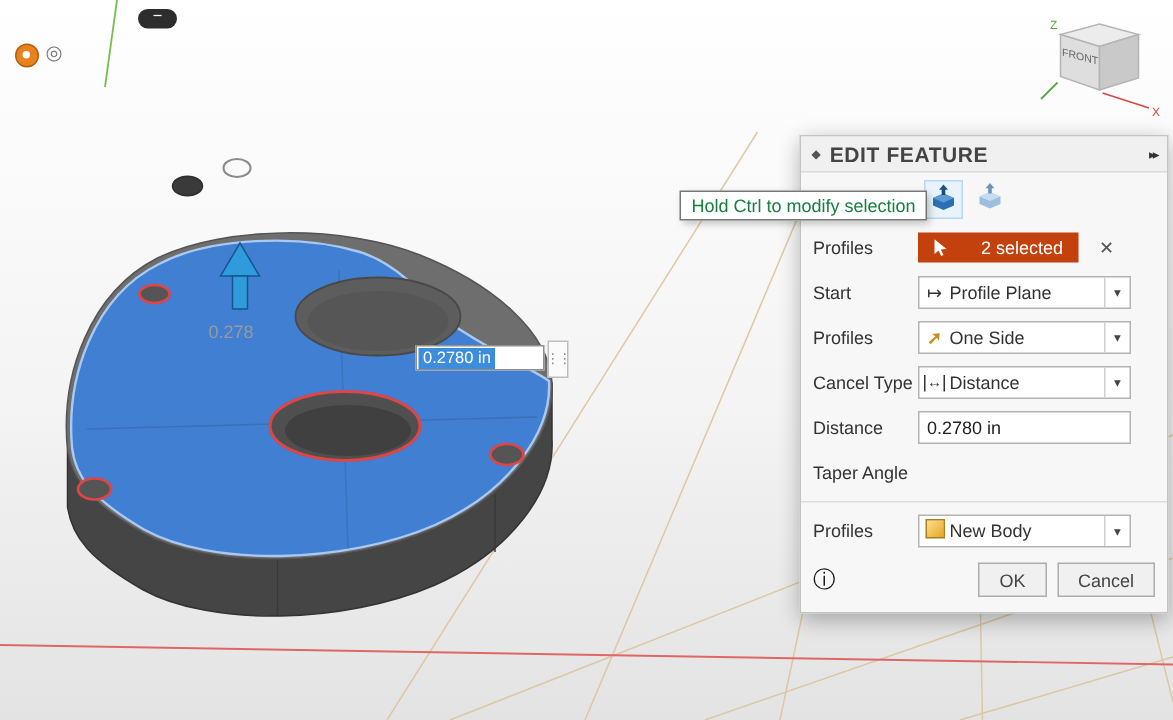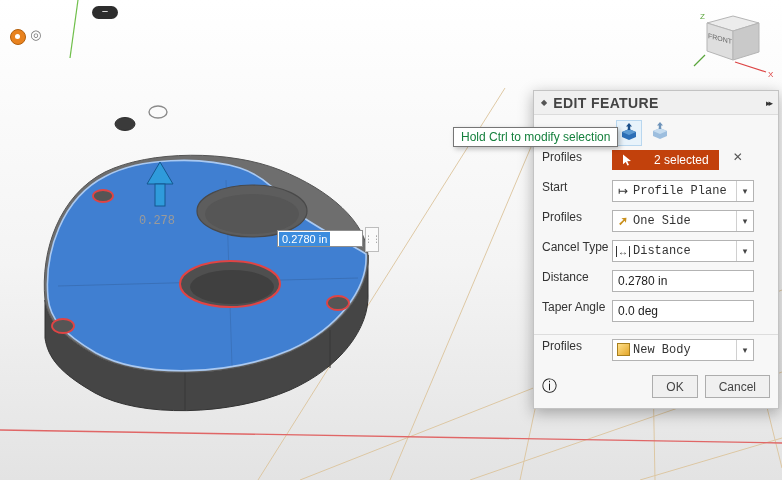--- a/index.html
+++ b/index.html
@@ -15,46 +15,46 @@
   .badge i{position:absolute; left:4px; top:4px; width:5px; height:5px; border-radius:50%; background:#fff; display:block;}
   .origin{position:absolute; left:29px; top:28px; width:14px; height:14px; color:#777; font-size:13px; line-height:14px; text-align:center;}
 
   
   .vpinput{position:absolute; left:277px; top:230px; width:86px; height:17px; background:#fff;
            border:1px solid #8f8f8f; display:flex; align-items:center; padding:0 1px; box-sizing:border-box;}
   .vpinput span{background:#3c8dde; color:#fff; font-size:11px; line-height:14px; padding:0 3px; white-space:nowrap;}
   .vpgrip{position:absolute; left:365px; top:227px; width:12px; height:23px; background:#fafafa;
           border:1px solid #bdbdbd; color:#8a8a8a; font-size:9px; line-height:7px; text-align:center;
           display:flex; align-items:center; justify-content:center; letter-spacing:-1px; cursor:grab;}
-  .dimlabel{position:absolute; left:139px; top:214px; color:#9a9a9a; font-size:12px;font-family:Liberation Mono, monospace;}
+  .dimlabel{position:absolute; left:139px; top:214px; color:#9a9a9a; font-size:12px;}
 
   
   .tooltip{position:absolute; left:453px; top:127px; background:#ffffff; border:1px solid #767676;
            box-shadow:2px 2px 5px rgba(0,0,0,.25); font-size:12px; color:#15803d; padding:2px 7px; white-space:nowrap; z-index:30;}
 
   
   .dialog{position:absolute; left:533px; top:90px; width:244px; background:#f7f7f7;
           border:1px solid #c3c3c3; box-shadow:0 4px 14px rgba(0,0,0,.3); z-index:20; font-size:12px; color:#333;}
   .dhead{height:23px; background:#f0f0f0; border-bottom:1px solid #dcdcdc; display:flex; align-items:center; padding:0 7px;}
   .dhead .diamond{color:#555; font-size:8px; margin-right:6px;}
   .dhead .title{font-weight:bold; color:#444; letter-spacing:.4px; font-size:14px; flex:1;}
   .dhead .dblarrow{color:#333; font-size:9px; letter-spacing:-2px; cursor:pointer;}
   .iconstrip{height:33px; position:relative; border-bottom:0; }
   .iconstrip .dash{position:absolute; left:22px; top:9px; color:#8a8a8a;}
   .tool{position:absolute; top:5px; width:24px; height:24px; display:flex; align-items:center; justify-content:center; cursor:pointer;}
   .tool.sel{border:1px solid #b9d7ef; background:#e8f3fb;}
   .rows{padding:2px 0 0 0;}
-  .drow{display:flex; align-items:flex-start; height:30px; padding:0 8px;}
+  .drow{display:flex; align-items:center; height:30px; padding:0 8px;}
   .dlabel{width:70px; color:#333; flex:0 0 70px;}
   .selbtn{background:#c2410c; color:#fff; height:20px; display:flex; align-items:center; gap:22px; padding:0 10px; cursor:pointer;}
   .xclose{margin-left:14px; color:#555; font-size:12px; cursor:pointer;}
   .dd{display:flex; align-items:center; width:142px; height:22px; background:#fff; border:1px solid #b3b3b3;
       box-sizing:border-box; cursor:pointer;}
   .ddicon{width:20px; text-align:center; font-size:11px;}
-  .ddlabel{flex:1; white-space:nowrap; overflow:hidden;font-family:Liberation Mono, monospace;}
+  .ddlabel{flex:1; white-space:nowrap; overflow:hidden;}
   .caretbox{width:16px; align-self:stretch; border-left:1px solid #d0d0d0; display:flex; align-items:center; justify-content:center; color:#444; font-size:9px;}
   .tinput{width:142px; height:22px; box-sizing:border-box; border:1px solid #b3b3b3; background:#fff;
           font-size:12px; color:#222; padding:0 5px; font-family:"Liberation Sans", sans-serif;}
   .dsep{height:1px; background:#ddd; margin:4px 0 4px 0;}
   .dfoot{display:flex; align-items:center; padding:6px 8px 10px 8px;}
   .info{font-size:15px; color:#111; flex:1;}
   .btn{height:23px; padding:0 13px; background:#f0f0f0; border:1px solid #adadad; color:#444;
        font-size:12px; font-family:"Liberation Sans", sans-serif; cursor:pointer;}
   .btn + .btn{margin-left:7px;}
 
@@ -210,21 +210,20 @@
         </div>
       </div>
 
       <div class="drow">
         <span class="dlabel">Distance</span>
         <input class="tinput" value="0.2780 in" style="">
       </div>
 
       <div class="drow">
         <span class="dlabel">Taper Angle</span>
-        <input class="tinput" value="0.0 deg" style="">
       </div>
 
       <div class="dsep"></div>
 
       <div class="drow">
         <span class="dlabel">Profiles</span>
         <div class="dd">
           <span class="ddicon"><span class="cube-glyph"></span></span>
           <span class="ddlabel">New Body</span>
           <span class="caretbox">▾</span>

